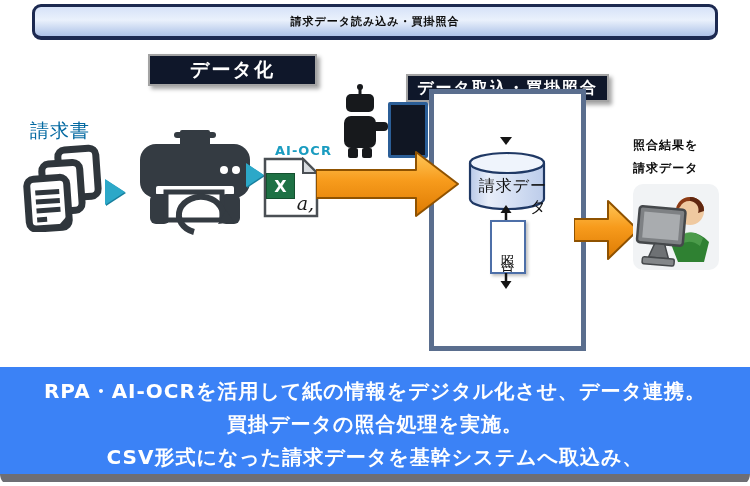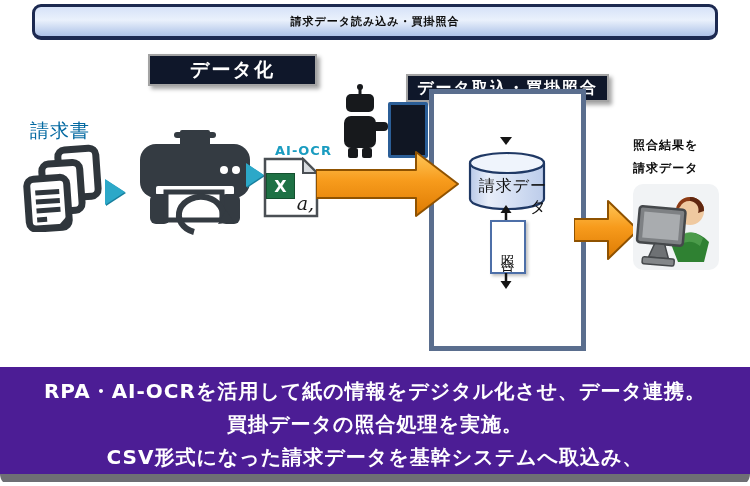--- a/index.html
+++ b/index.html
@@ -56,21 +56,21 @@
     display:flex;align-items:center;justify-content:center;}
   .match-text{writing-mode:vertical-rl;font-size:14px;color:#111;letter-spacing:4px;}
 
   .down-tri-small{width:0;height:0;border-left:6px solid transparent;border-right:6px solid transparent;
     border-top:8px solid #151515;}
 
   .result-text{position:absolute;left:633px;top:126px;width:112px;font-size:12px;font-weight:bold;
     color:#0b0b0b;line-height:23px;letter-spacing:1px;margin-top:8px;}
 
   
-  .banner{position:absolute;left:0;top:367px;width:750px;height:107px;background:#4c1d95;
+  .banner{position:absolute;left:0;top:367px;width:750px;height:107px;background:#3b82f6;
     color:#fff;font-weight:bold;font-size:20px;line-height:33px;text-align:center;
     padding-top:8px;box-sizing:border-box;letter-spacing:1px;}
   .banner-strip{position:absolute;left:0;top:474px;width:750px;height:8px;background:#6E6E74;}
 </style>
 </head>
 <body>
 
 <div id="canvas">
 
   <div class="title-bar">

